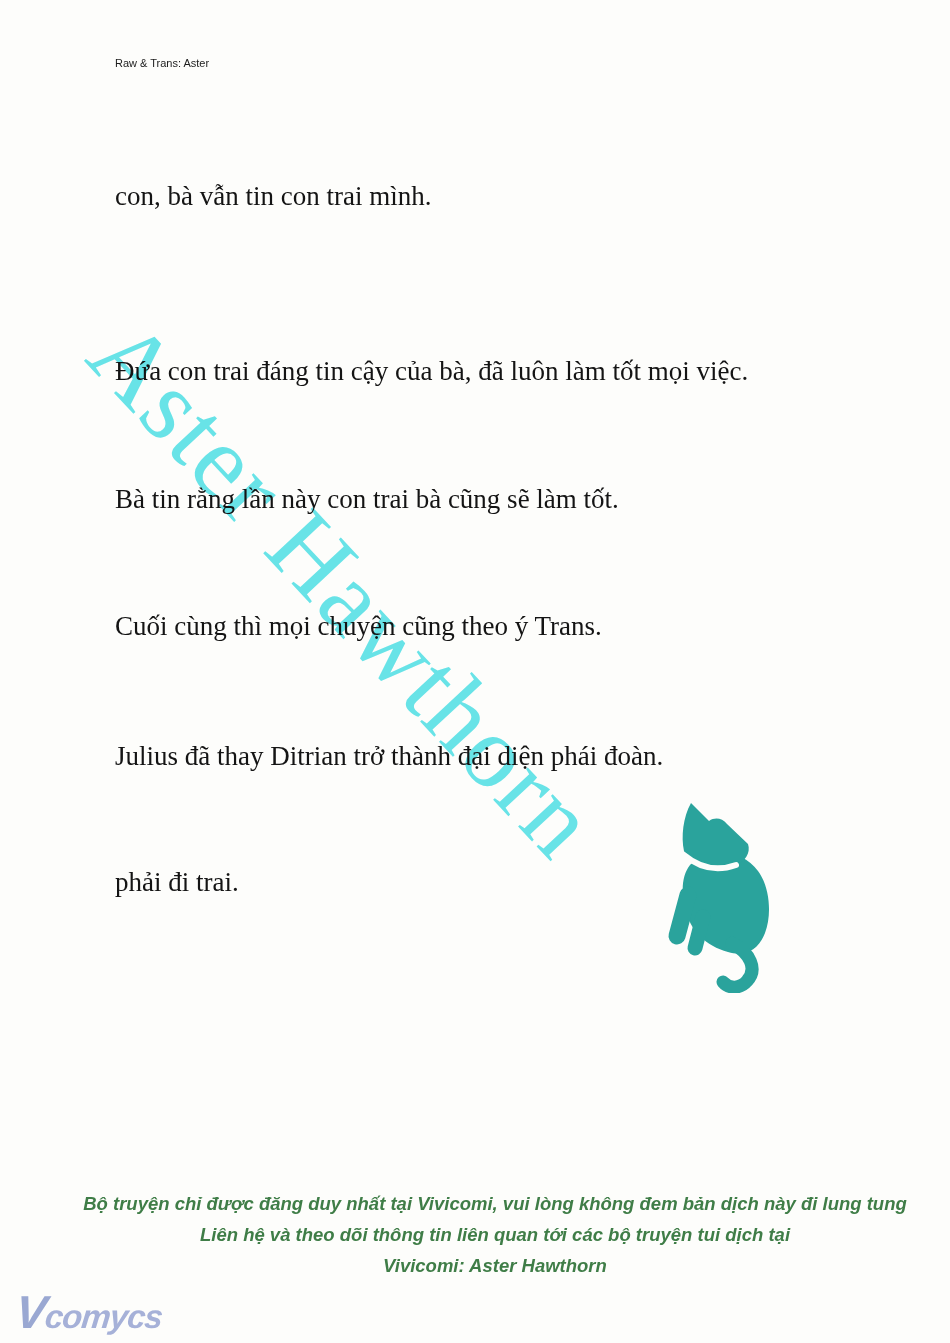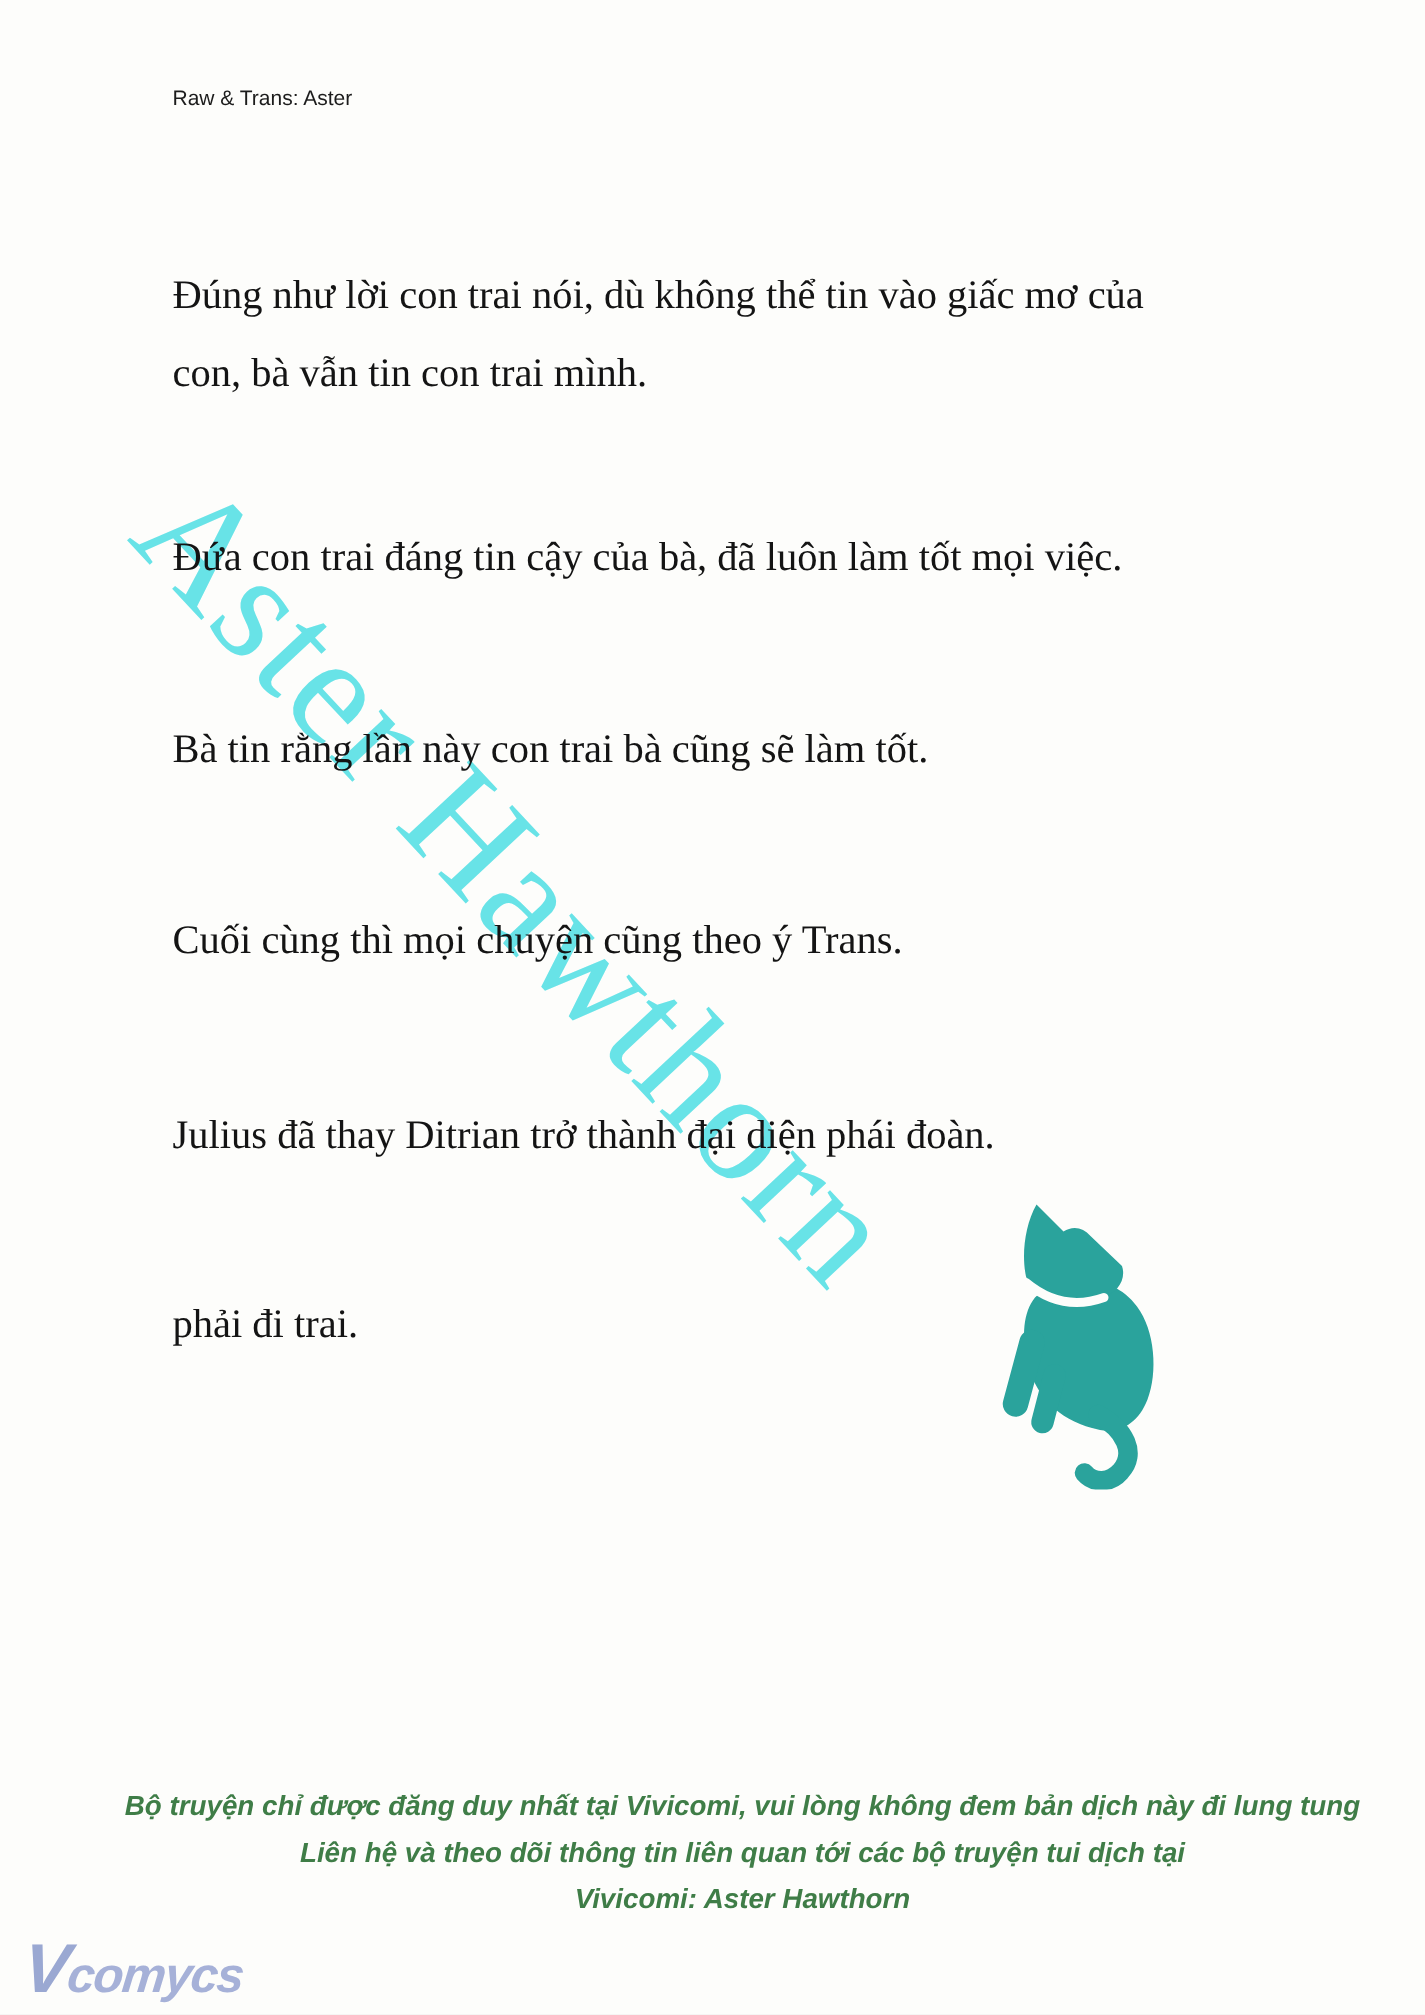--- a/index.html
+++ b/index.html
@@ -7,21 +7,21 @@
   #page{
     position:relative;
     width:950px;height:1343px;
     margin:0 auto;
     background:#fdfdfb;
     overflow:hidden;
   }
   .credit{
     position:absolute;left:115px;top:57px;
     font-family:"Liberation Sans", sans-serif;
-    font-size:14px;color:#1c1c1c;
+    font-size:11px;color:#1c1c1c;
     z-index:3;
   }
   .watermark{
     position:absolute;left:152px;top:296px;
     font-family:"Liberation Serif", serif;
     font-size:103px;
     letter-spacing:2px;
     color:#5ce1e6;
     opacity:.92;
     white-space:nowrap;
@@ -82,21 +82,20 @@
 
     <line x1="40" y1="102" x2="29" y2="143" stroke="#2aa39c" stroke-width="17" stroke-linecap="round"></line>
 
     <line x1="55" y1="124" x2="47" y2="155" stroke="#2aa39c" stroke-width="15" stroke-linecap="round"></line>
 
     <path fill="none" stroke="#2aa39c" stroke-width="13" stroke-linecap="round" d="M84,150 C102,160 110,176 99,188 C92,196 81,196 75,189"></path>
   </svg>
 
   <div class="bodytext">
     <div class="para p0">
-      <div>Đúng như lời con trai nói, dù không thể tin vào giấc mơ của</div>
       <div>con, bà vẫn tin con trai mình.</div>
     </div>
     <div class="para p1">
       <div>Đứa con trai đáng tin cậy của bà, đã luôn làm tốt mọi việc.</div>
     </div>
     <div class="para p2">
       <div>Bà tin rằng lần này con trai bà cũng sẽ làm tốt.</div>
     </div>
     <div class="para p3">
       <div>Cuối cùng thì mọi chuyện cũng theo ý Trans.</div>

